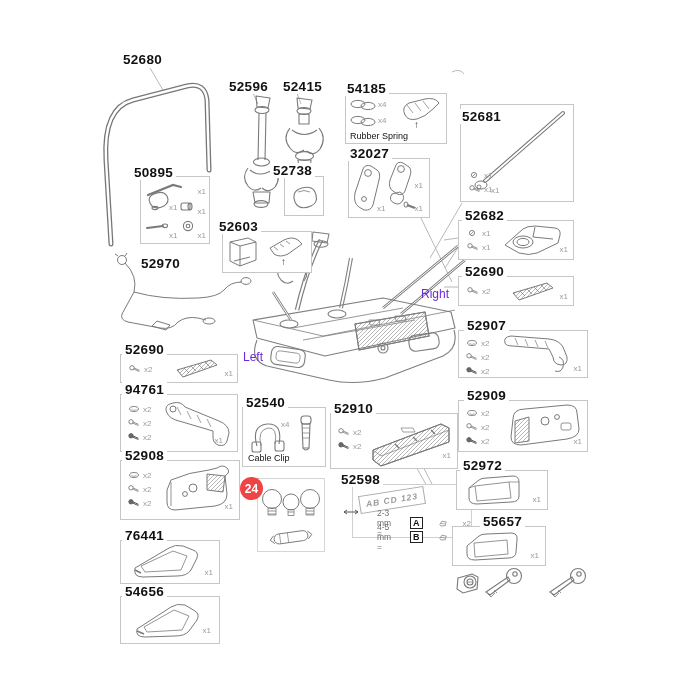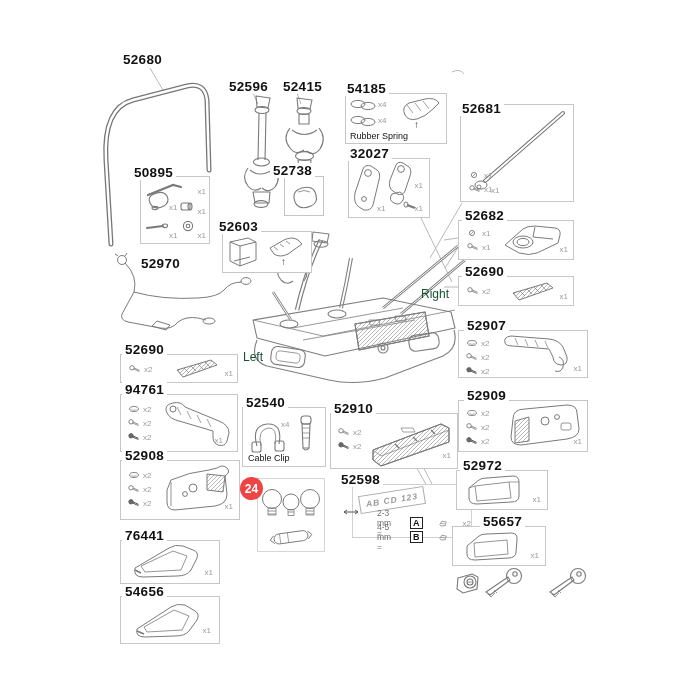--- a/index.html
+++ b/index.html
@@ -7,21 +7,21 @@
          font-family:"Liberation Sans","DejaVu Sans",sans-serif;color:#1a1a1a;}
   .pn{position:absolute;font-weight:bold;font-size:13.5px;color:#111;letter-spacing:.3px;
       background:#fff;padding:0 3px;z-index:3;white-space:nowrap;}
   .box{position:absolute;border:1px solid #c6c6c6;background:#fff;z-index:1;}
   .q{font-size:8px;color:#9b9b9b;white-space:nowrap;}
   .qabs{position:absolute;font-size:8px;color:#9b9b9b;}
   .qrow{display:flex;align-items:center;gap:3px;height:12px;}
   .qcol{position:absolute;display:flex;flex-direction:column;gap:2px;}
   .qi{width:12px;height:8px;flex:0 0 auto;}
   .cap{position:absolute;font-weight:normal;font-size:9px;color:#111;white-space:nowrap;}
-  .side{position:absolute;font-size:12px;color:#14532d;z-index:2;}
+  .side{position:absolute;font-size:12px;color:#6d28d9;z-index:2;}
   .sk{position:absolute;overflow:visible;}
   .sk path,.sk line,.sk polyline,.sk polygon,.sk ellipse,.sk circle,.sk rect
      {vector-effect:non-scaling-stroke;}
   #badge24{position:absolute;width:23px;height:23px;border-radius:50%;background:#ef4444;color:#fff;
        display:flex;align-items:center;justify-content:center;font-weight:bold;font-size:12px;z-index:4;}
   #plate598{position:absolute;left:6px;top:6px;width:64px;height:16px;border:1px solid #aaa;
        transform:rotate(-9deg);display:flex;align-items:center;justify-content:center;
        font-size:8.5px;font-style:italic;font-weight:bold;color:#9b9b9b;letter-spacing:1px;background:#fff;}
   .mmrow{position:absolute;display:flex;align-items:center;gap:14px;font-size:8.5px;color:#6f6f6f;}
   .mmletter{display:inline-block;border:1.2px solid #222;font-weight:bold;color:#111;
@@ -174,21 +174,21 @@
         <path d="M41,33 q-4,6 2,9 q6,3 9,-3 q2,-5 -3,-8 z"></path>
         <path d="M56,44 l8,3" stroke-width="2.4"></path>
           <ellipse cx="55" cy="43.6" rx="2" ry="2.6"></ellipse>
       </g>
     </svg>
     <span class="qabs" style="left:28px;bottom:4px">x1</span>
     <span class="qabs" style="right:6px;top:22px">x1</span>
     <span class="qabs" style="right:6px;bottom:4px">x1</span>
   </div>
 
-  <div class="pn" style="left:459px;top:101px">52681</div>
+  <div class="pn" style="left:459px;top:109px">52681</div>
   <div class="box" style="left:460px;top:104px;width:112px;height:96px">
     <svg class="sk" style="left:2px;top:2px" width="108" height="92" viewBox="0 0 108 92">
       <path d="M100,6 L22,74" stroke="#777" stroke-width="4" fill="none" stroke-linecap="round"></path>
       <path d="M100,6 L22,74" stroke="#fff" stroke-width="1.8" fill="none" stroke-linecap="round"></path>
       <ellipse cx="18" cy="78" rx="6" ry="4" stroke="#7a7a7a" fill="none" stroke-width="1"></ellipse>
       <circle cx="16" cy="80" r="2" stroke="#7a7a7a" fill="none" stroke-width="0.9"></circle>
     </svg>
     <div class="qcol" style="left:8px;top:64px">
       <div class="qrow">
           <svg class="qi">

